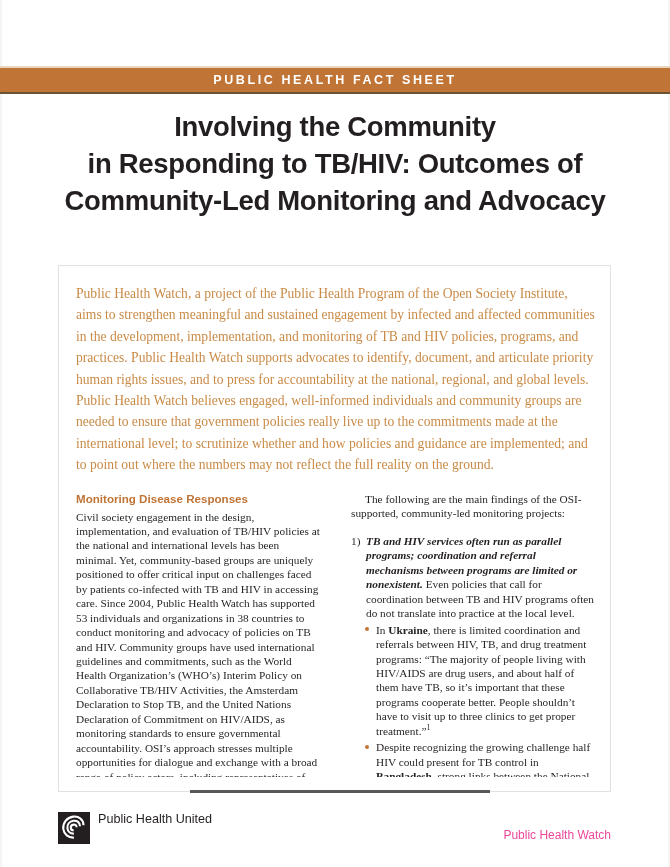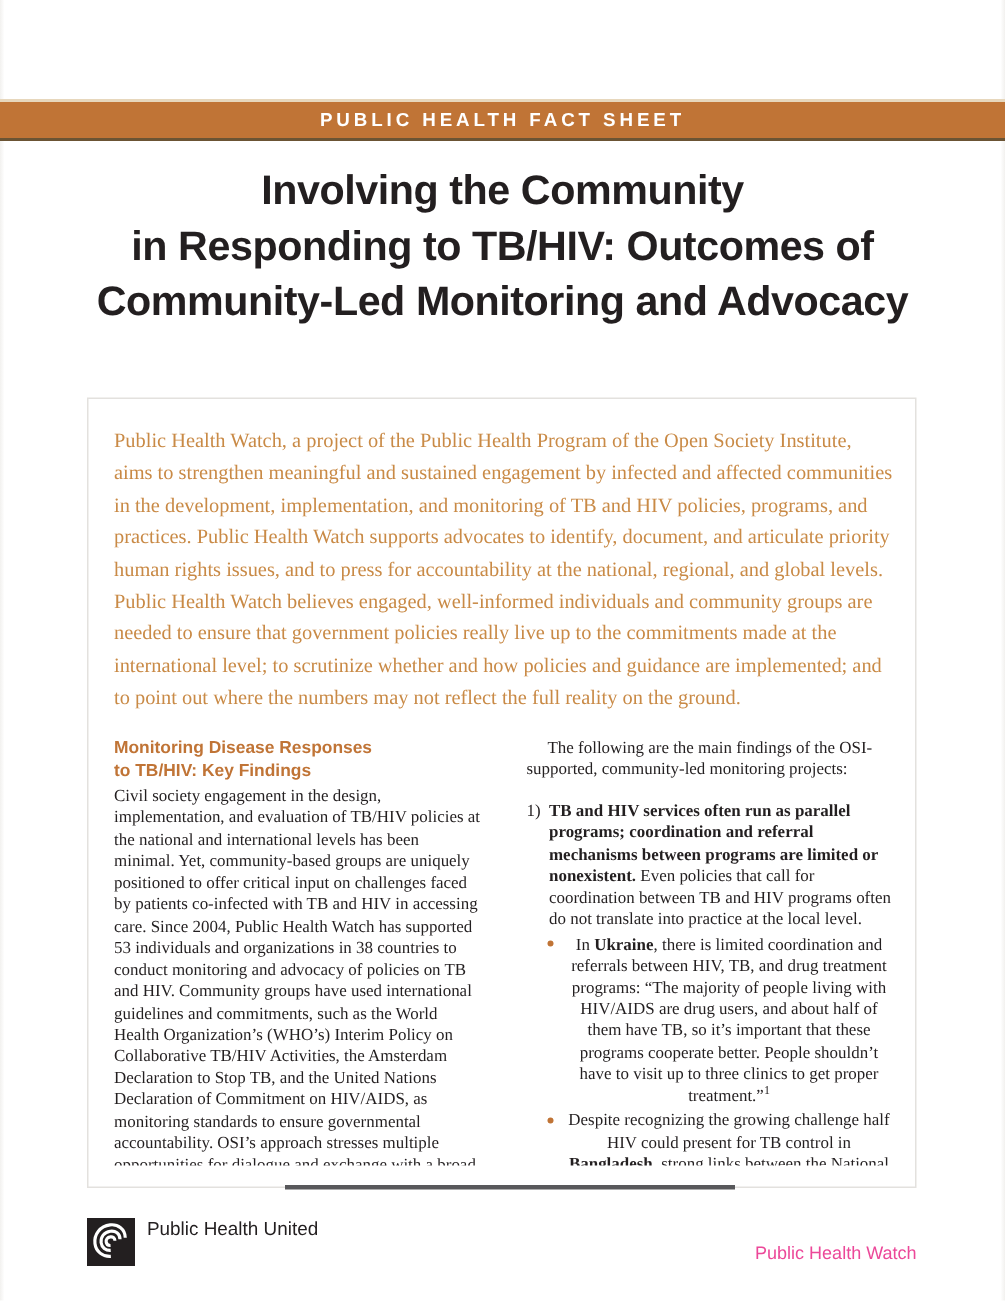--- a/index.html
+++ b/index.html
@@ -148,32 +148,31 @@
     padding-left: 15px;
     font-family: "Liberation Serif", serif;
     font-size: 11.3px;
     line-height: 14.45px;
   }
   .finding-num {
     position: absolute;
     left: 0;
     top: 0;
   }
-  .finding b { font-weight: bold; }
+  .finding b { font-weight: bold; font-style: italic; }
 
   
   .bullet {
     position: relative;
     margin-top: 2px;
     margin-left: 14px;
     padding-left: 11px;
     font-family: "Liberation Serif", serif;
     font-size: 11.3px;
     line-height: 14.45px;
-    text-align: center;
   }
   .bullet-dot {
     position: absolute;
     left: 0;
     top: 4.5px;
     width: 4px;
     height: 4px;
     border-radius: 50%;
     background: #c07436;
   }
@@ -250,21 +249,20 @@
 
   <div class="content-box"></div>
 
   <div class="intro">Public Health Watch, a project of the Public Health Program of the Open Society Institute, aims to strengthen meaningful and sustained engagement by infected and affected communities in the development, implementation, and monitoring of TB and HIV policies, programs, and practices. Public Health Watch supports advocates to identify, document, and articulate priority human rights issues, and to press for account­ability at the national, regional, and global levels. Public Health Watch believes engaged, well-informed individuals and community groups are needed to ensure that government policies really live up to the commitments made at the international level; to scrutinize whether and how policies and guidance are implemented; and to point out where the numbers may not reflect the full reality on the ground.</div>
 
   <div class="columns">
 
     <div class="col col-left">
       <div class="section-head">
         <div>Monitoring Disease Responses</div>
-        <div>to TB/HIV: Key Findings</div>
       </div>
       <p class="body-text">Civil society engagement in the design, implementation, and evaluation of TB/HIV policies at the national and international levels has been minimal. Yet, community-based groups are uniquely positioned to offer critical input on challenges faced by patients co-infected with TB and HIV in accessing care. Since 2004, Public Health Watch has supported 53 individuals and organizations in 38 countries to conduct monitoring and advocacy of policies on TB and HIV. Community groups have used international guidelines and commitments, such as the World Health Organization’s (WHO’s) Interim Policy on Collaborative TB/HIV Activities, the Amsterdam Declaration to Stop TB, and the United Nations Declaration of Commitment on HIV/AIDS, as monitoring standards to ensure governmental accountability. OSI’s approach stresses multiple opportunities for dialogue and exchange with a broad range of policy actors, including representatives of affected communities, public health institutions, and government officials.</p>
     </div>
 
     <div class="col col-right">
       <p class="body-text indent-first">The following are the main findings of the OSI-supported, community-led monitoring projects:</p>
 
       <div class="finding">
         <span class="finding-num">1)</span><b>TB and HIV services often run as parallel programs; coordination and referral mechanisms between programs are limited or nonexistent.</b><span> Even policies that call for coordination between TB and HIV programs often do not translate into practice at the local level.</span>
       </div>

